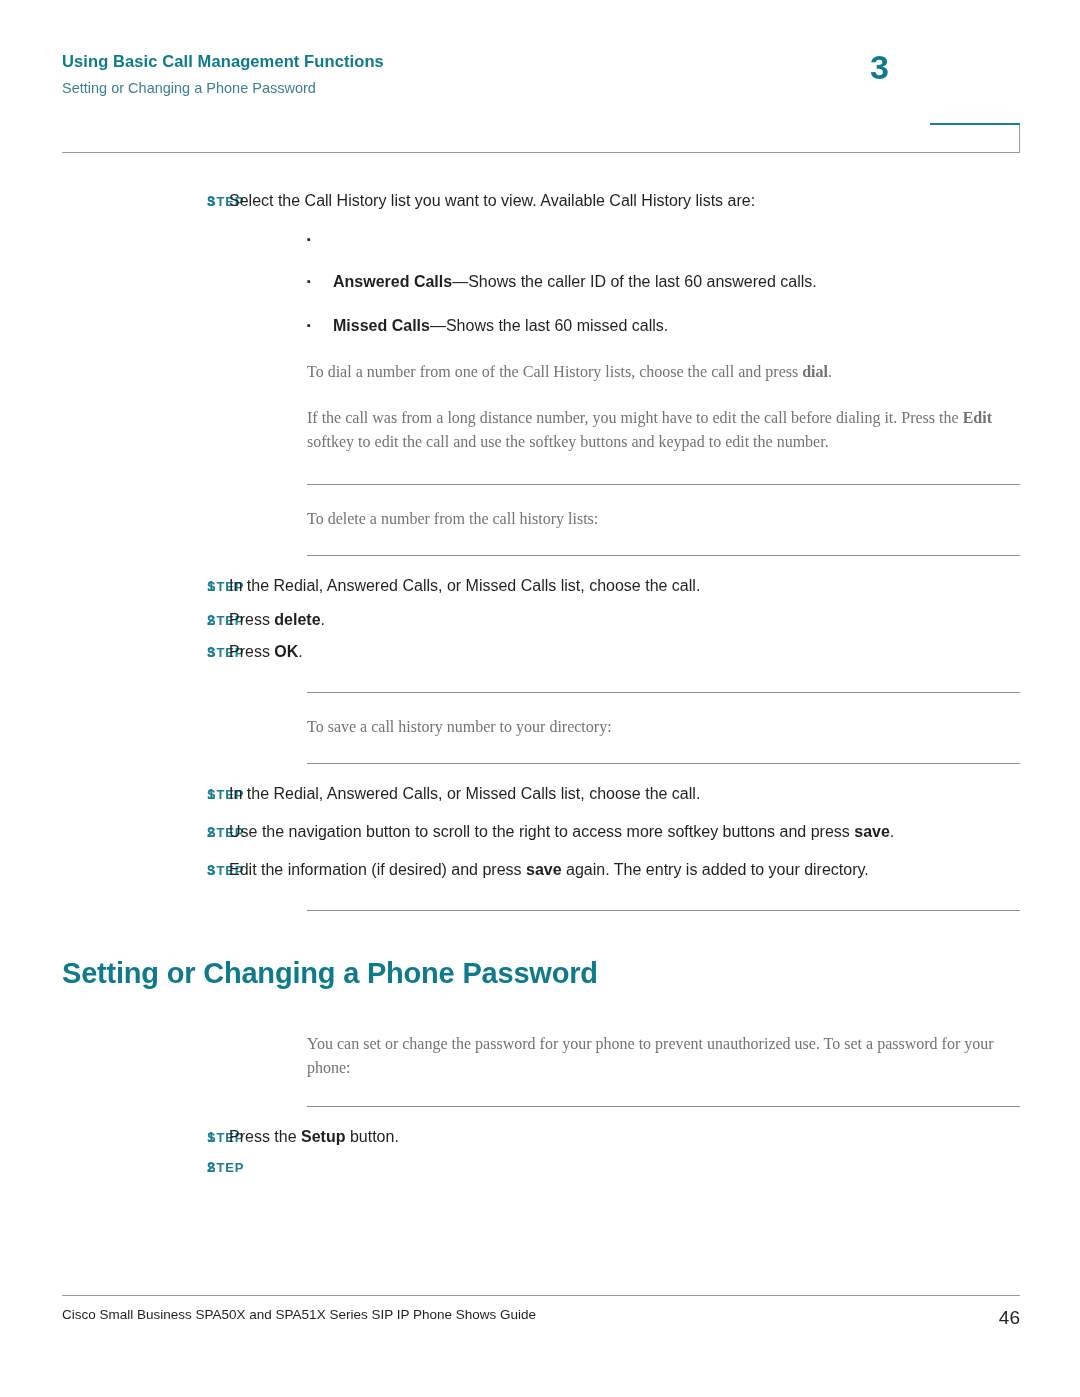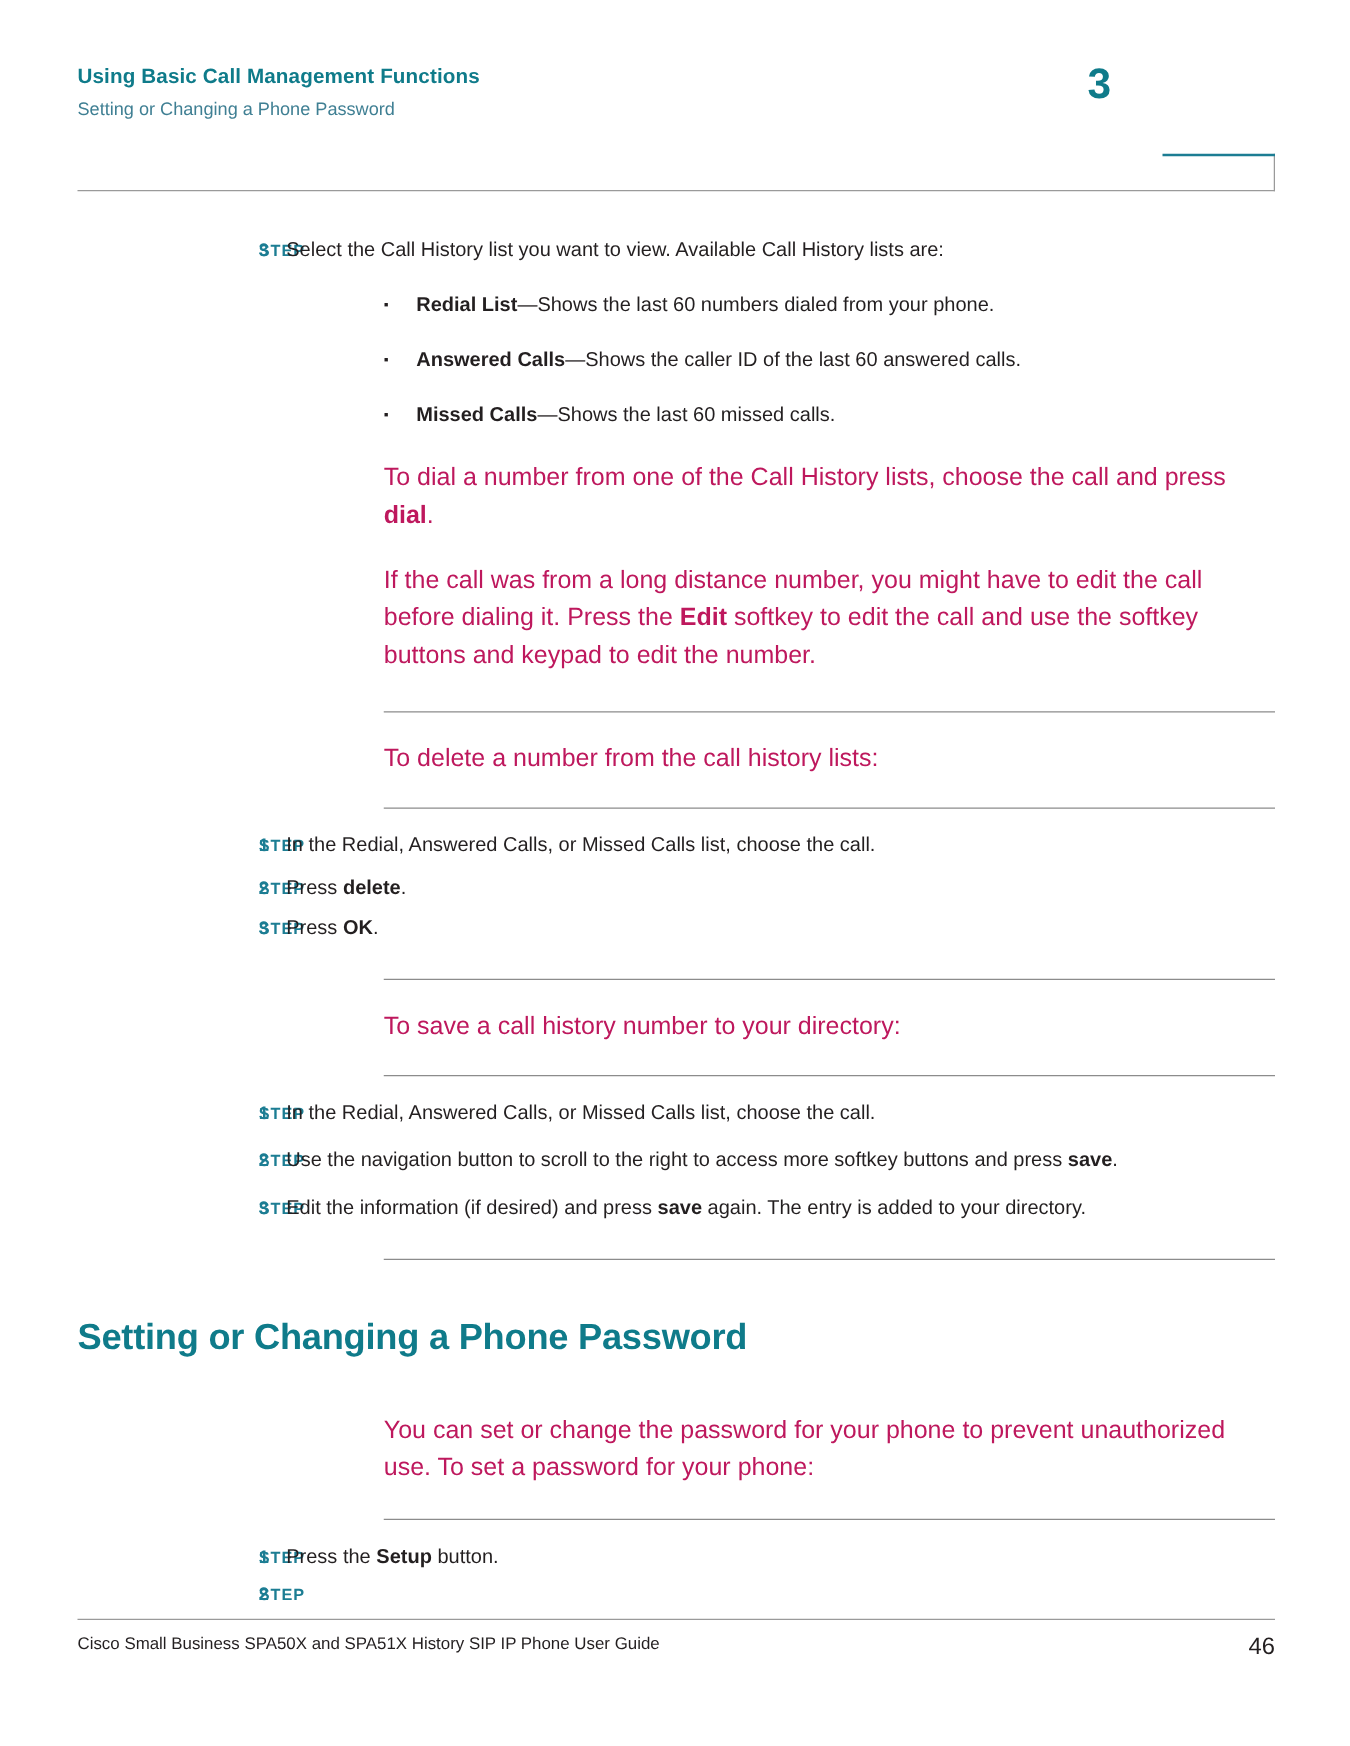--- a/index.html
+++ b/index.html
@@ -132,23 +132,24 @@
   .bullet-text {
     flex: 1 1 auto;
     font-size: 16px;
     line-height: 1.5;
   }
   .bullet-text b { font-weight: bold; }
 
   .para {
     margin-top: 22px;
     padding-left: 245px;
-    font-size: 20px;
+    font-size: 16px;
     line-height: 1.5;
-    color: #be185d;
+    color: #737373;
+    font-family: Liberation Serif, serif;
   }
   .para b { font-weight: bold; }
 
   .divider {
     margin-top: 26px;
     margin-left: 245px;
     width: 713px;
     height: 1px;
     background: #8c8c8c;
   }
@@ -205,21 +206,20 @@
   <div class="content">
 
     <div class="step-row">
       <div class="step-label">STEP</div>
       <div class="step-num">3</div>
       <div class="step-text">Select the Call History list you want to view. Available Call History lists are:</div>
     </div>
 
     <div class="bullet-row">
       <div class="bullet-mark">▪</div>
-      <div class="bullet-text"><b>Redial List</b><span>—Shows the last 60 numbers dialed from your phone.</span></div>
     </div>
     <div class="bullet-row">
       <div class="bullet-mark">▪</div>
       <div class="bullet-text"><b>Answered Calls</b><span>—Shows the caller ID of the last 60 answered calls.</span></div>
     </div>
     <div class="bullet-row">
       <div class="bullet-mark">▪</div>
       <div class="bullet-text"><b>Missed Calls</b><span>—Shows the last 60 missed calls.</span></div>
     </div>
 
@@ -286,17 +286,17 @@
     </div>
     <div class="step-row tight">
       <div class="step-label">STEP</div>
       <div class="step-num">2</div>
     </div>
 
   </div>
 
   <div class="footer-rule"></div>
   <div class="footer">
-    <div>Cisco Small Business SPA50X and SPA51X History SIP IP Phone User Guide</div>
+    <div>Cisco Small Business SPA50X and SPA51X Series SIP IP Phone Shows Guide</div>
     <div class="footer-page">46</div>
   </div>
 
 </div>
 
 </body></html>

